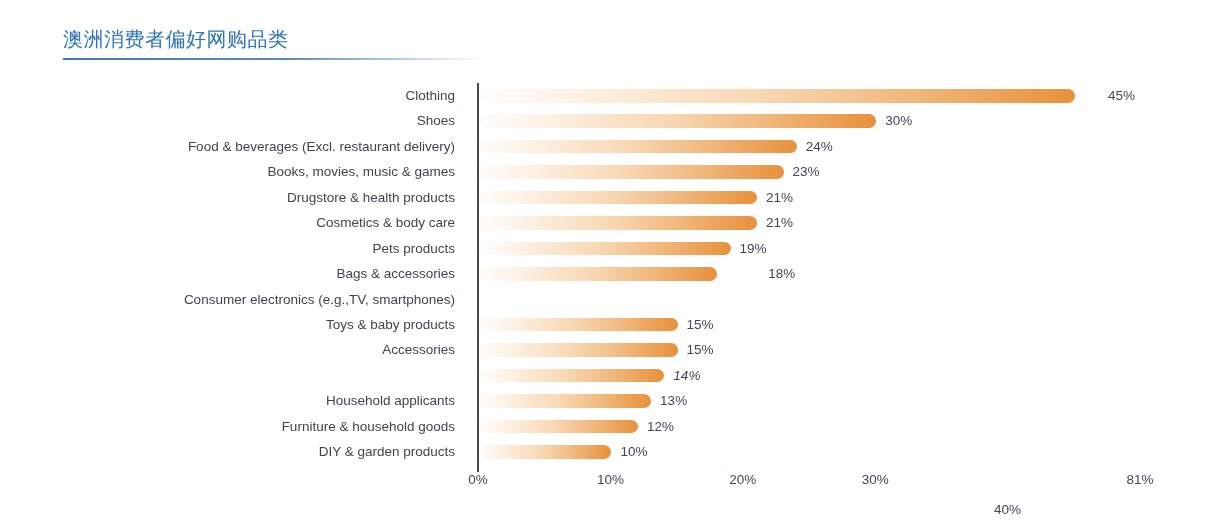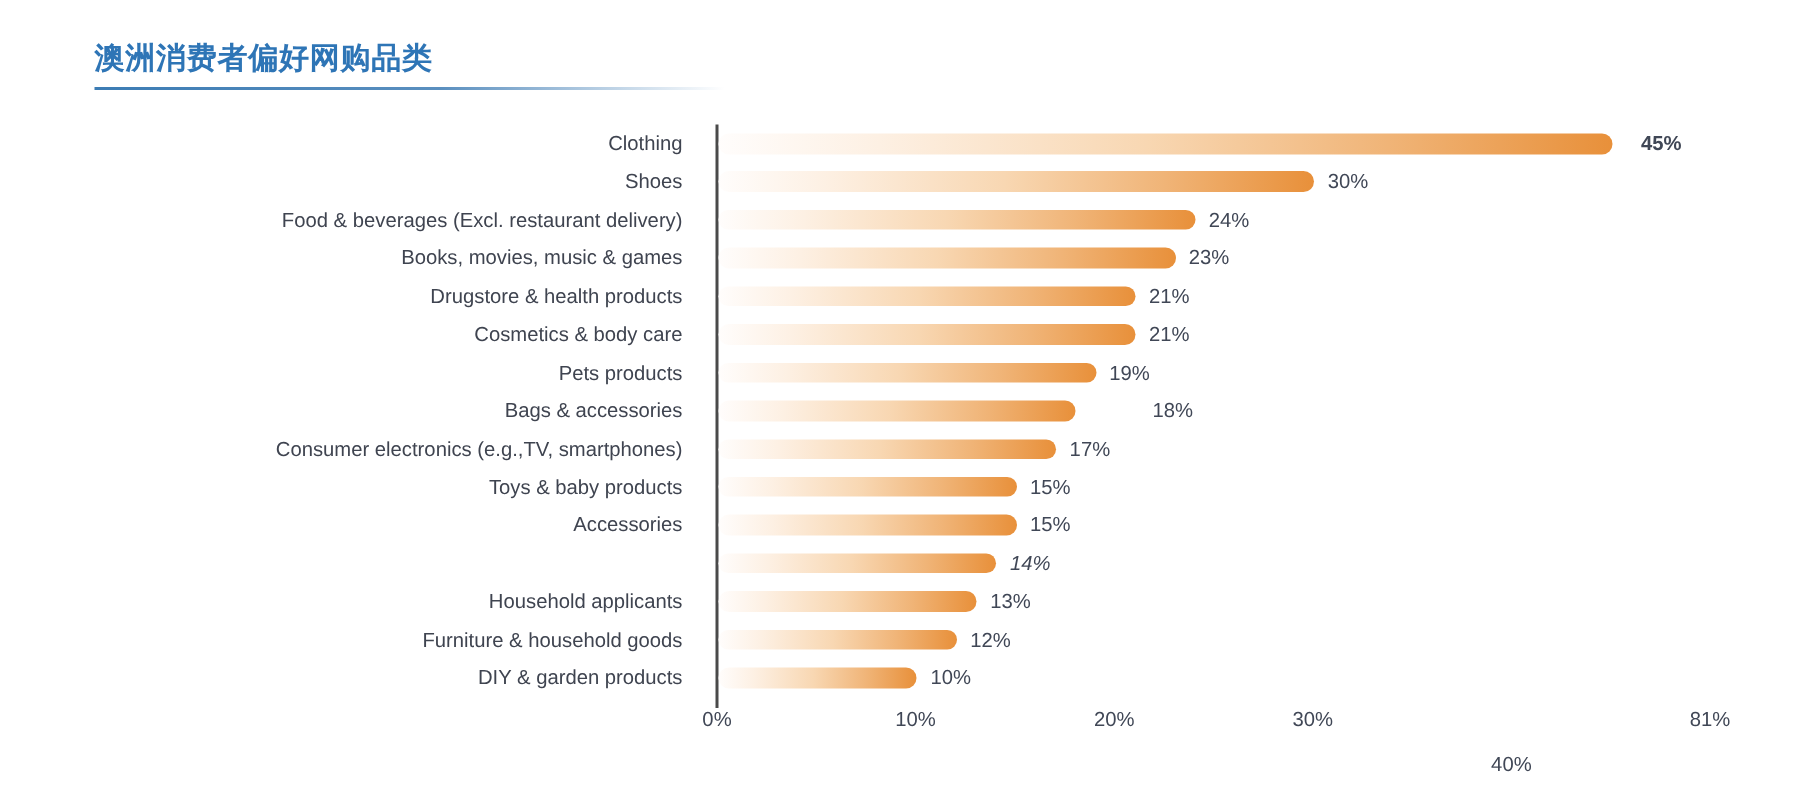--- a/index.html
+++ b/index.html
@@ -19,21 +19,21 @@
 
   
   #title-block {
     position: absolute;
     left: 63px;
     top: 26px;
     width: 420px;
   }
   #chart-title {
     font-size: 20px;
-    font-weight: bold;
+    font-weight: normal;
     color: #2E75B6;
     letter-spacing: 0.5px;
     line-height: 26px;
     white-space: nowrap;
   }
   #title-rule {
     position: absolute;
     left: 63px;
     top: 58px;
     width: 420px;
@@ -131,21 +131,21 @@
   </div>
   <div id="title-rule"></div>
 
   <div id="plot">
     <div id="axis-line"></div>
     <div id="rows">
         <div class="row">
           <div class="cat-label">Clothing</div>
           <div class="bar-wrap">
             <div class="bar" style="width: 595.8px;"></div>
-            <div class="val-label" style="left: 615px; font-weight: bold;">45%</div>
+            <div class="val-label" style="left: 629px;">45%</div>
           </div>
         </div>
         <div class="row">
           <div class="cat-label">Shoes</div>
           <div class="bar-wrap">
             <div class="bar" style="width: 397.2px;"></div>
             <div class="val-label" style="left: 406.2px;">30%</div>
           </div>
         </div>
         <div class="row">
@@ -185,24 +185,20 @@
         </div>
         <div class="row">
           <div class="cat-label">Bags &amp; accessories</div>
           <div class="bar-wrap">
             <div class="bar" style="width: 238.32px;"></div>
             <div class="val-label" style="left: 247.32px; margin-left: 42px;">18%</div>
           </div>
         </div>
         <div class="row">
           <div class="cat-label">Consumer electronics (e.g.,TV, smartphones)</div>
-          <div class="bar-wrap">
-            <div class="bar" style="width: 225.08px;"></div>
-            <div class="val-label" style="left: 234.08px;">17%</div>
-          </div>
         </div>
         <div class="row">
           <div class="cat-label">Toys &amp; baby products</div>
           <div class="bar-wrap">
             <div class="bar" style="width: 198.6px;"></div>
             <div class="val-label" style="left: 207.6px;">15%</div>
           </div>
         </div>
         <div class="row">
           <div class="cat-label">Accessories</div>

